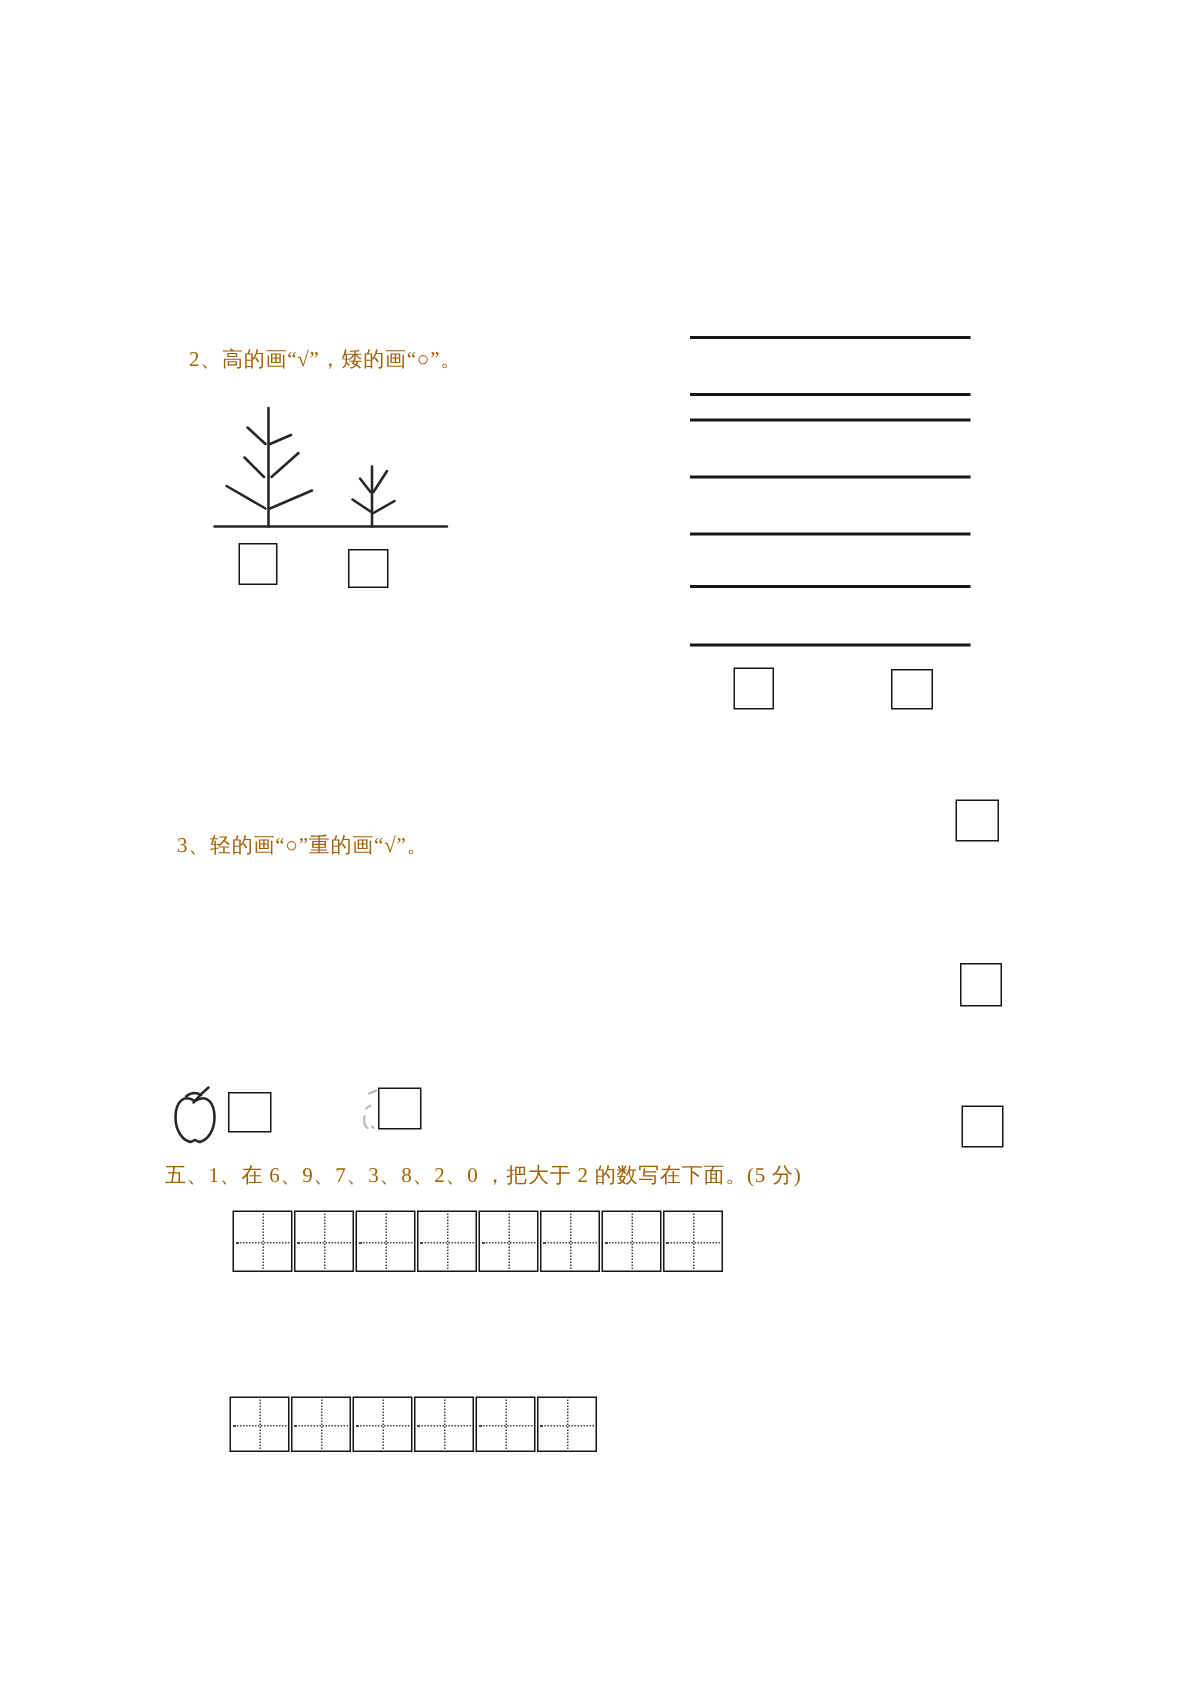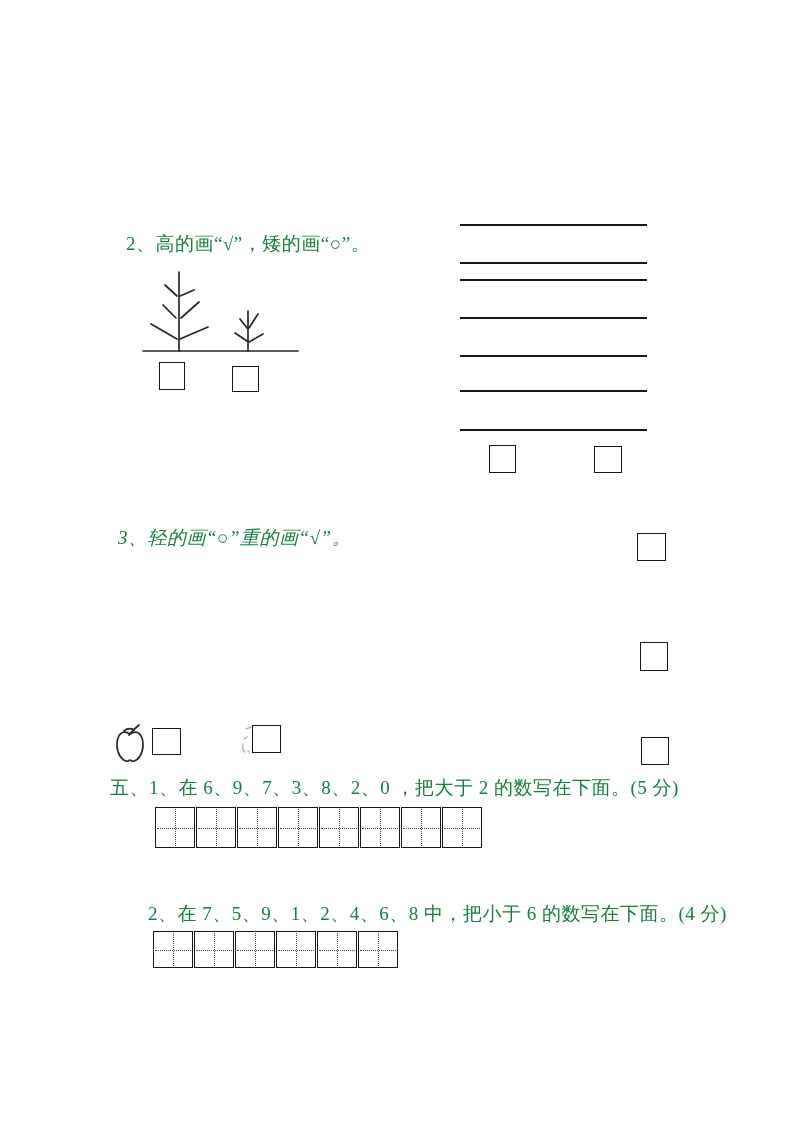--- a/index.html
+++ b/index.html
@@ -7,24 +7,24 @@
     position:relative;
     width:793px;height:1122px;
     margin:0 auto;
     background:#ffffff;
     font-family:"Liberation Serif","DejaVu Serif",serif;
     color:#1c1c1c;
     overflow:hidden;
   }
   .qtext{
     position:absolute;
-    font-size:19px;
+    font-size:14px;
     letter-spacing:0.5px;
     white-space:nowrap;
-    color:#15803d;
+    color:#a16207;
   }
   .writing-line{
     position:absolute;
     left:460px;width:187px;height:2px;
     background:#161616;
   }
   .ansbox{
     position:absolute;
     border:1.6px solid #161616;
     background:#fff;
@@ -91,21 +91,21 @@
   <div class="writing-line" style="top:262px;"></div>
   <div class="writing-line" style="top:279px;"></div>
   <div class="writing-line" style="top:317px;"></div>
   <div class="writing-line" style="top:355px;"></div>
   <div class="writing-line" style="top:390px;"></div>
   <div class="writing-line" style="top:429px;"></div>
 
   <div class="ansbox" style="left:489px;top:445px;width:27px;height:28px;"></div>
   <div class="ansbox" style="left:594px;top:446px;width:28px;height:27px;"></div>
 
-  <div class="qtext" style="left:118px;top:525px;font-style:italic;">3、轻的画“○”重的画“√”。</div>
+  <div class="qtext" style="left:118px;top:555px;">3、轻的画“○”重的画“√”。</div>
 
   <div class="ansbox" style="left:637px;top:533px;width:29px;height:28px;"></div>
   <div class="ansbox" style="left:640px;top:642px;width:28px;height:29px;"></div>
   <div class="ansbox" style="left:641px;top:737px;width:28px;height:28px;"></div>
 
   <svg width="36" height="42" style="left:112px;top:721px;">
     <path class="stroke" d="M17 14 Q22 8 27 4"></path>
     <path class="stroke" d="M12 10 Q17 6 22 9"></path>
     <path class="stroke" d="M18 13 C10 8 5 14 5 24 C5 33 10 39 14 40 C16 41 17 39 18 39 C19 39 20 41 22 40 C26 39 31 33 31 24 C31 14 26 8 18 13 Z"></path>
   </svg>
@@ -125,21 +125,20 @@
     <div class="cell"></div>
     <div class="cell"></div>
     <div class="cell"></div>
     <div class="cell"></div>
     <div class="cell"></div>
     <div class="cell"></div>
     <div class="cell"></div>
     <div class="cell"></div>
   </div>
 
-  <div class="qtext" style="left:148px;top:901px;">2、在 7、5、9、1、2、4、6、8 中，把小于 6 的数写在下面。(4 分)</div>
 
   <div class="grid g2" style="left:153px;top:931px;">
     <div class="cell"></div>
     <div class="cell"></div>
     <div class="cell"></div>
     <div class="cell"></div>
     <div class="cell"></div>
     <div class="cell"></div>
   </div>
 

